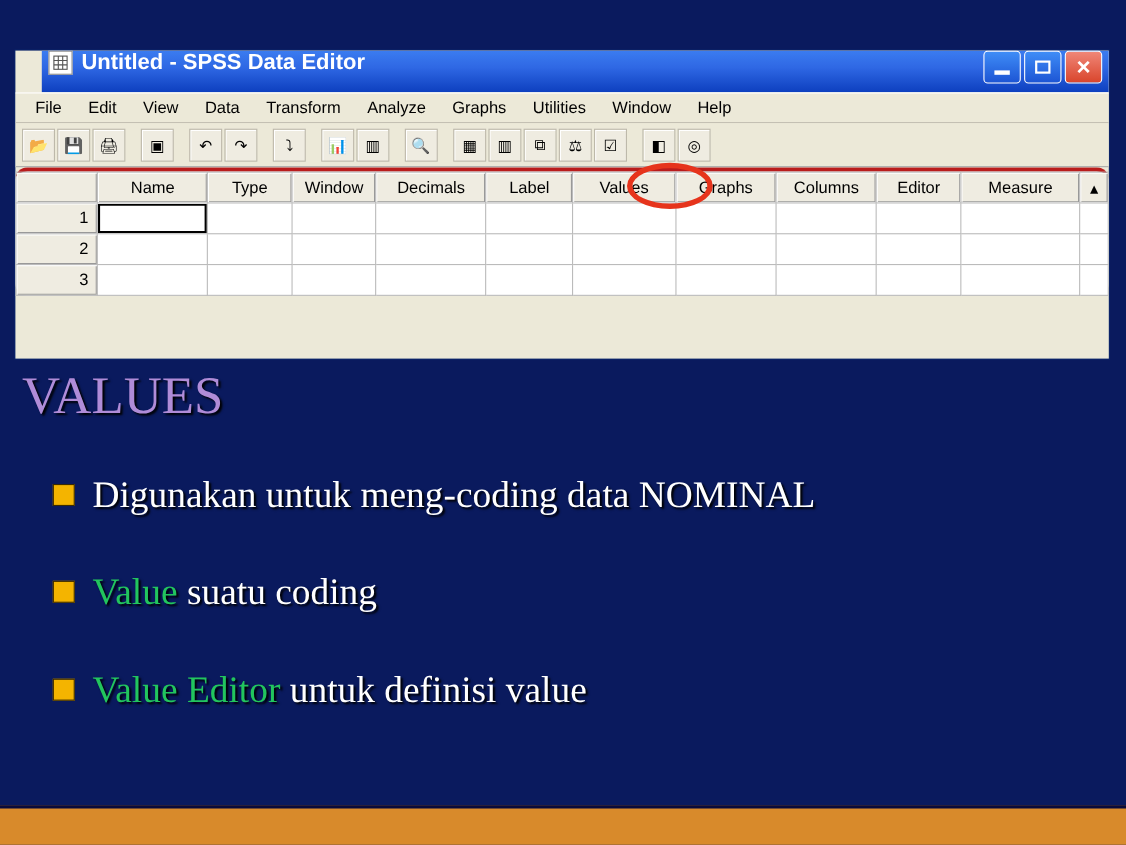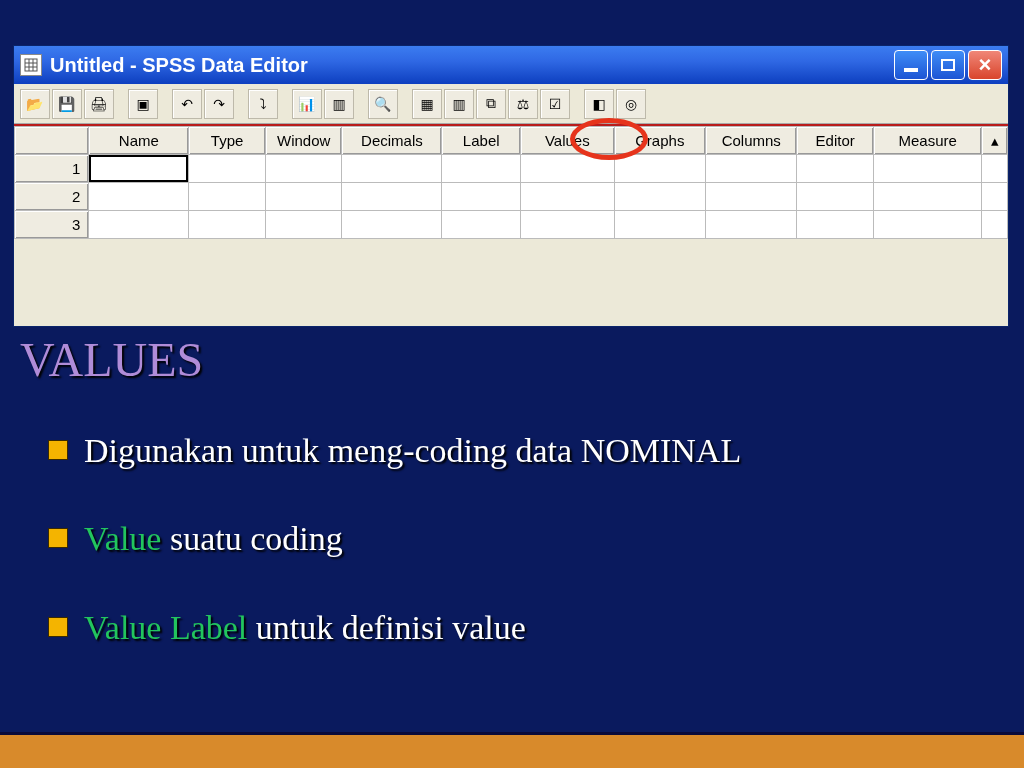--- a/index.html
+++ b/index.html
@@ -19,25 +19,25 @@
     width: 994px;
     height: 280px;
     overflow: hidden;
     background: #ece9d8;
     box-shadow: 0 0 0 1px #0a246a;
   }
   .titlebar {
     height: 38px;
     background: linear-gradient(to bottom, #3b7cf0 0%, #2f68e4 40%, #0d3fbf 100%);
     display: flex;
-    align-items: center;
     padding: 0 6px;
     color: #fff;
     font-weight: bold;
     font-size: 20px;
+    margin-left: 24px;
   }
   .titlebar .app-icon {
     width: 22px; height: 22px;
     background: #fff;
     border: 1px solid #8a8a8a;
     margin-right: 8px;
     display: inline-flex;
     align-items: center;
     justify-content: center;
   }
@@ -93,22 +93,23 @@
     box-shadow: inset 1px 1px 0 #fff;
     display: inline-flex;
     align-items: center;
     justify-content: center;
     font-size: 14px;
   }
   .tool-gap { width: 10px; }
   
   .grid-wrap {
     background: #fff;
-    border-top: 2px solid #b91c1c;
+    border-top: 4px solid #b91c1c;
     position: relative;
+    border-radius: 11px;
   }
   table.grid {
     border-collapse: collapse;
     table-layout: fixed;
     width: 100%;
     font-size: 15px;
     color: #000;
   }
   table.grid th, table.grid td {
     border: 1px solid #bbb;
@@ -208,20 +209,32 @@
     <span class="spacer"></span>
     <span class="win-btn win-min">
         <span></span>
       </span>
     <span class="win-btn win-max">
         <span></span>
       </span>
     <span class="win-btn win-close">×</span>
   </div>
 
+  <div class="menubar">
+    <span>File</span>
+    <span>Edit</span>
+    <span>View</span>
+    <span>Data</span>
+    <span>Transform</span>
+    <span>Analyze</span>
+    <span>Graphs</span>
+    <span>Utilities</span>
+    <span>Window</span>
+    <span>Help</span>
+  </div>
 
   <div class="toolbar">
     <span class="tool-btn">📂</span>
     <span class="tool-btn">💾</span>
     <span class="tool-btn">🖨</span>
     <span class="tool-gap"></span>
     <span class="tool-btn">▣</span>
     <span class="tool-gap"></span>
     <span class="tool-btn">↶</span>
     <span class="tool-btn">↷</span>
@@ -320,17 +333,17 @@
       </table>
     <div class="circle-annot" style="left:556px; top:-8px;"></div>
   </div>
 </div>
 
 <div class="slide-content">
   <div class="slide-title">VALUES</div>
   <ul>
     <li>Digunakan untuk meng-coding data NOMINAL</li>
     <li><span class="accent">Value</span><span> suatu coding</span></li>
-    <li><span class="accent">Value Label</span><span> untuk definisi value</span></li>
+    <li><span class="accent">Value Editor</span><span> untuk definisi value</span></li>
   </ul>
 </div>
 
 <div class="bottom-bar"></div>
 
 </body></html>

